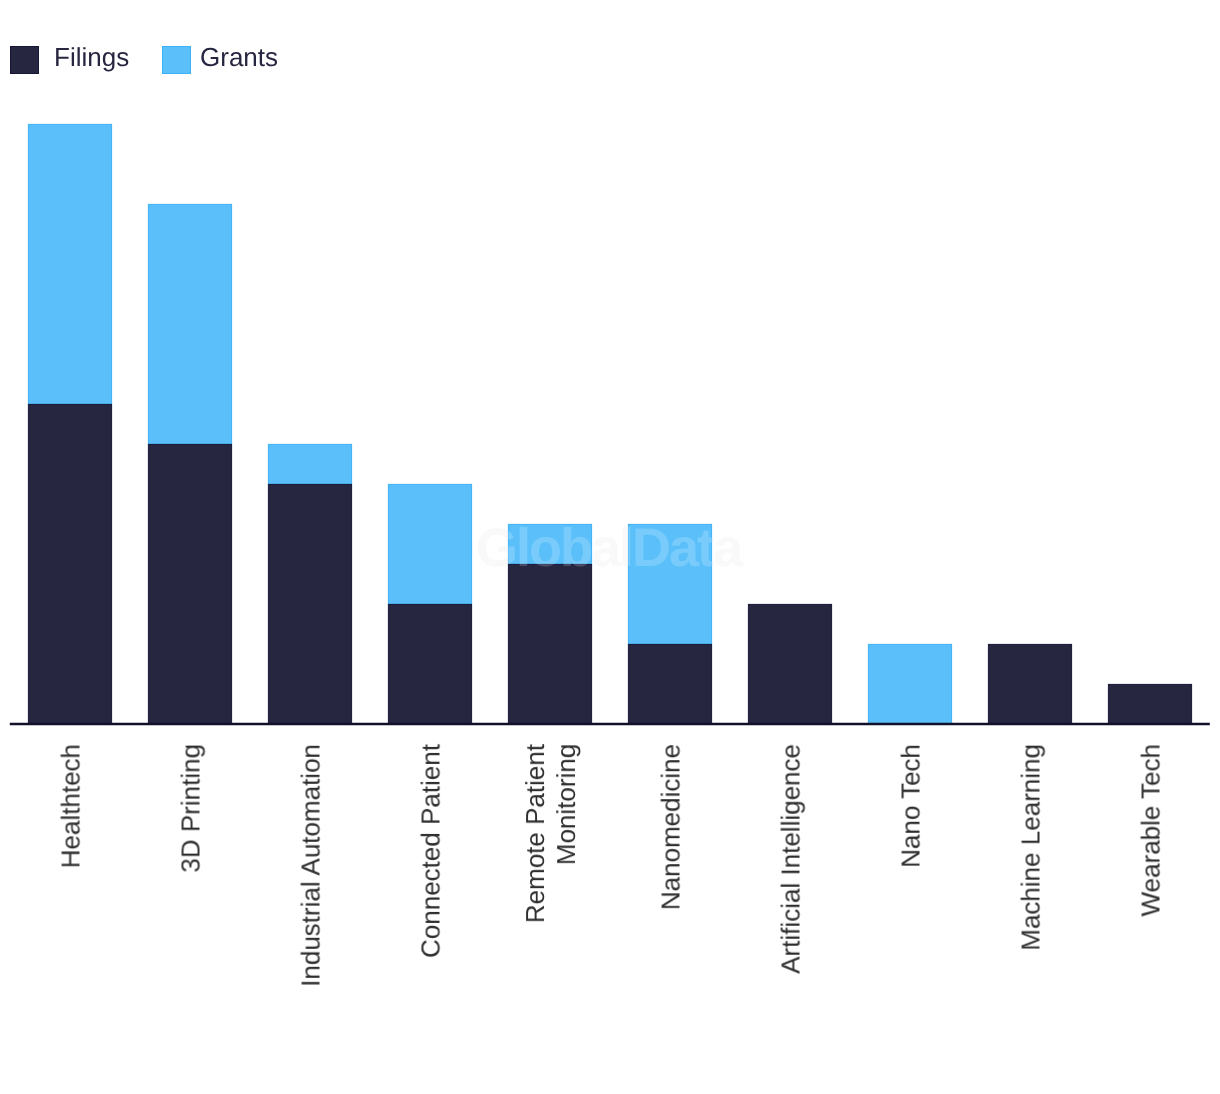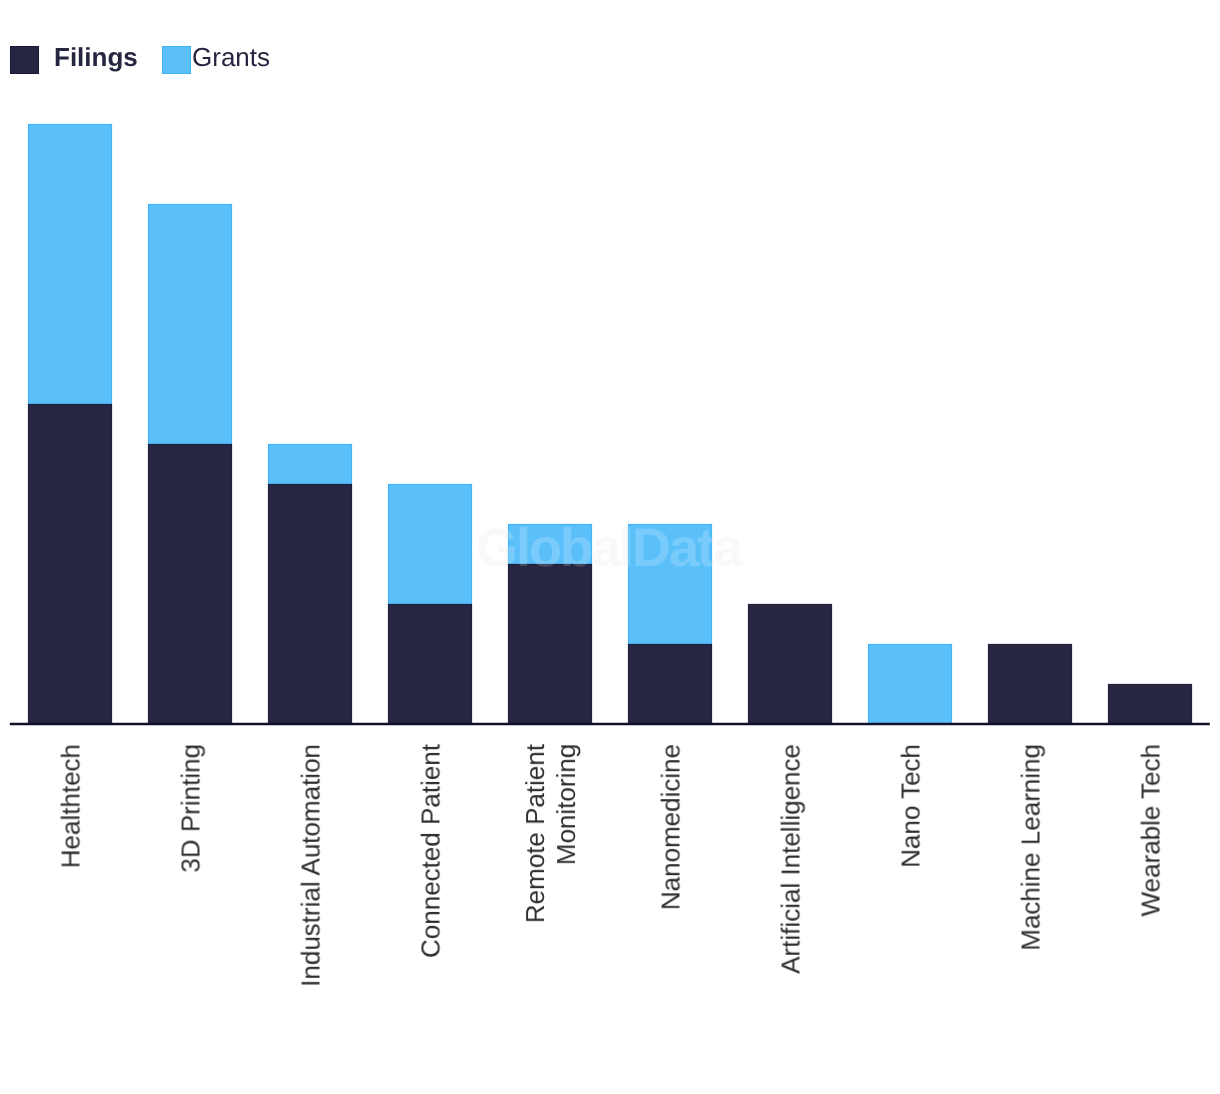--- a/index.html
+++ b/index.html
@@ -22,25 +22,25 @@
   .wm-over{color:rgba(255,255,255,0.18);}
 </style>
 </head>
 <body>
 
 <div id="stage">
     <div class="watermark wm-under">GlobalData</div>
   <div class="legend">
       <div class="legend-item" style="left: 10.4px;">
         <div class="swatch" style="background: rgb(39, 38, 64); border-color: rgb(24, 23, 58);"></div>
-        <div class="legend-label" style="left: 43.5px; font-weight: bold;">Filings</div>
+        <div class="legend-label" style="left: 43.5px;">Filings</div>
       </div>
       <div class="legend-item" style="left: 162.4px;">
         <div class="swatch" style="background: rgb(91, 192, 250); border-color: rgb(60, 178, 248);"></div>
-        <div class="legend-label" style="left: 30px; text-align: center;">Grants</div>
+        <div class="legend-label" style="left: 38px; text-align: center;">Grants</div>
       </div>
     </div>
   <svg id="bars" class="bars-svg" width="1220" height="1094">
       <g>
         <rect x="28.4" y="124.4" width="83.2" height="280" fill="#5bc0fa" stroke="#3cb2f8" stroke-width="1"></rect>
         <rect x="28.4" y="404.4" width="83.2" height="320" fill="#272640" stroke="#18173a" stroke-width="1"></rect>
       </g>
       <g>
         <rect x="148.4" y="204.4" width="83.2" height="240" fill="#5bc0fa" stroke="#3cb2f8" stroke-width="1"></rect>
         <rect x="148.4" y="444.4" width="83.2" height="280" fill="#272640" stroke="#18173a" stroke-width="1"></rect>

